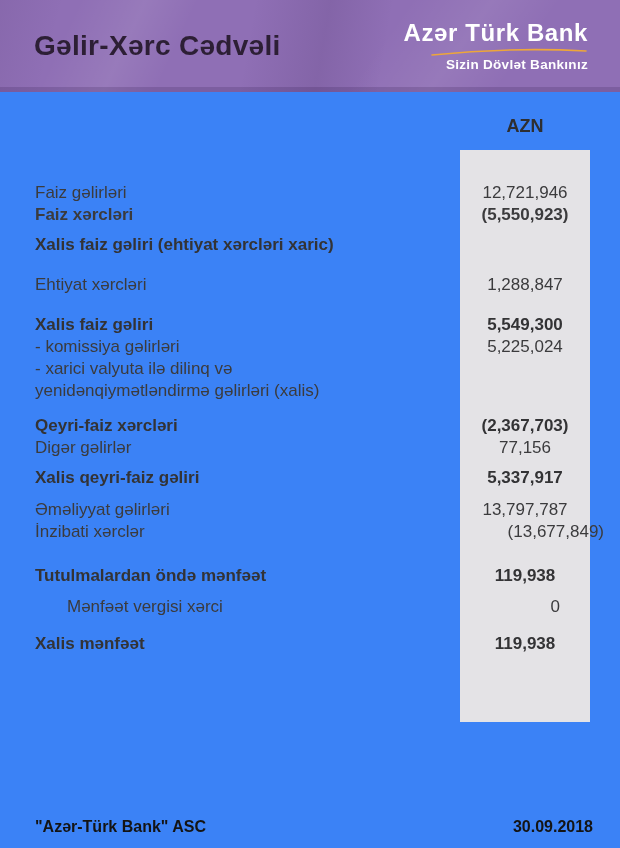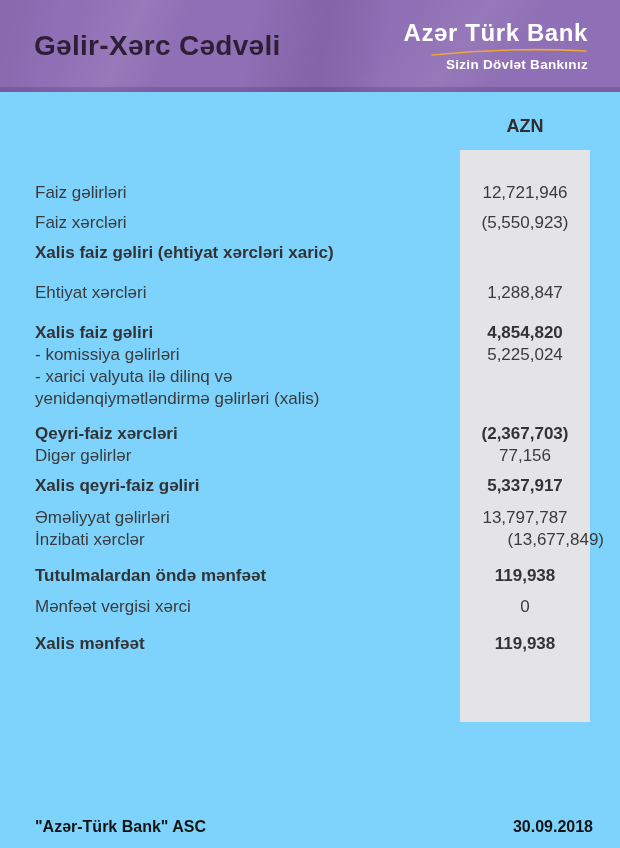--- a/index.html
+++ b/index.html
@@ -3,21 +3,21 @@
 <meta charset="utf-8">
 <style>
   * { margin: 0; padding: 0; box-sizing: border-box; }
   html, body { background: #ffffff; }
   body { font-family: "Liberation Sans", "DejaVu Sans", sans-serif; }
 
   .page {
     position: relative;
     width: 620px;
     height: 848px;
-    background: #7dd3fc;
+    background: #3b82f6;
     overflow: hidden;
   }
 
   
   .banner {
     position: relative;
     width: 620px;
     height: 92px;
     background: #8f6fb5;
     display: flex;
@@ -150,34 +150,34 @@
   </header>
 
   <main class="content">
     <div class="currency-label">AZN</div>
     <div class="value-column-bg"></div>
     <div class="rows" id="rows">
         <div class="row regular" style="margin-top: 0px;">
     <div class="row-label">Faiz gəlirləri</div>
     <div class="row-value">12,721,946</div>
   </div>
-        <div class="row regular" style="margin-top: 8px;">
+        <div class="row regular" style="margin-top: 0px; font-weight: bold;">
     <div class="row-label">Faiz xərcləri</div>
     <div class="row-value">(5,550,923)</div>
   </div>
         <div class="row bold" style="margin-top: 8px;">
     <div class="row-label">Xalis faiz gəliri (ehtiyat xərcləri xaric)</div>
   </div>
         <div class="row regular" style="margin-top: 18px;">
     <div class="row-label">Ehtiyat xərcləri</div>
     <div class="row-value">1,288,847</div>
   </div>
         <div class="row bold" style="margin-top: 18px;">
     <div class="row-label">Xalis faiz gəliri</div>
-    <div class="row-value">4,854,820</div>
+    <div class="row-value">5,549,300</div>
   </div>
         <div class="row regular" style="margin-top: 0px;">
     <div class="row-label">- komissiya gəlirləri</div>
     <div class="row-value">5,225,024</div>
   </div>
         <div class="row regular two-line" style="margin-top: 0px;">
     <div class="row-label">- xarici valyuta ilə dilinq və<br>yenidənqiymətləndirmə gəlirləri (xalis)</div>
   </div>
         <div class="row bold" style="margin-top: 13px;">
     <div class="row-label">Qeyri-faiz xərcləri</div>
@@ -192,25 +192,25 @@
     <div class="row-value">5,337,917</div>
   </div>
         <div class="row regular" style="margin-top: 10px;">
     <div class="row-label">Əməliyyat gəlirləri</div>
     <div class="row-value">13,797,787</div>
   </div>
         <div class="row regular" style="margin-top: 0px; gap: 37px;">
     <div class="row-label">İnzibati xərclər</div>
     <div class="row-value">(13,677,849)</div>
   </div>
-        <div class="row bold" style="margin-top: 14px;">
+        <div class="row bold" style="margin-top: 22px;">
     <div class="row-label">Tutulmalardan öndə mənfəət</div>
     <div class="row-value">119,938</div>
   </div>
-        <div class="row regular" style="margin-top: 9px;">
+        <div class="row regular" style="margin-top: 9px; margin-left: 32px;">
     <div class="row-label">Mənfəət vergisi xərci</div>
     <div class="row-value">0</div>
   </div>
         <div class="row bold" style="margin-top: 15px;">
     <div class="row-label">Xalis mənfəət</div>
     <div class="row-value">119,938</div>
   </div>
       </div>
   </main>
 

